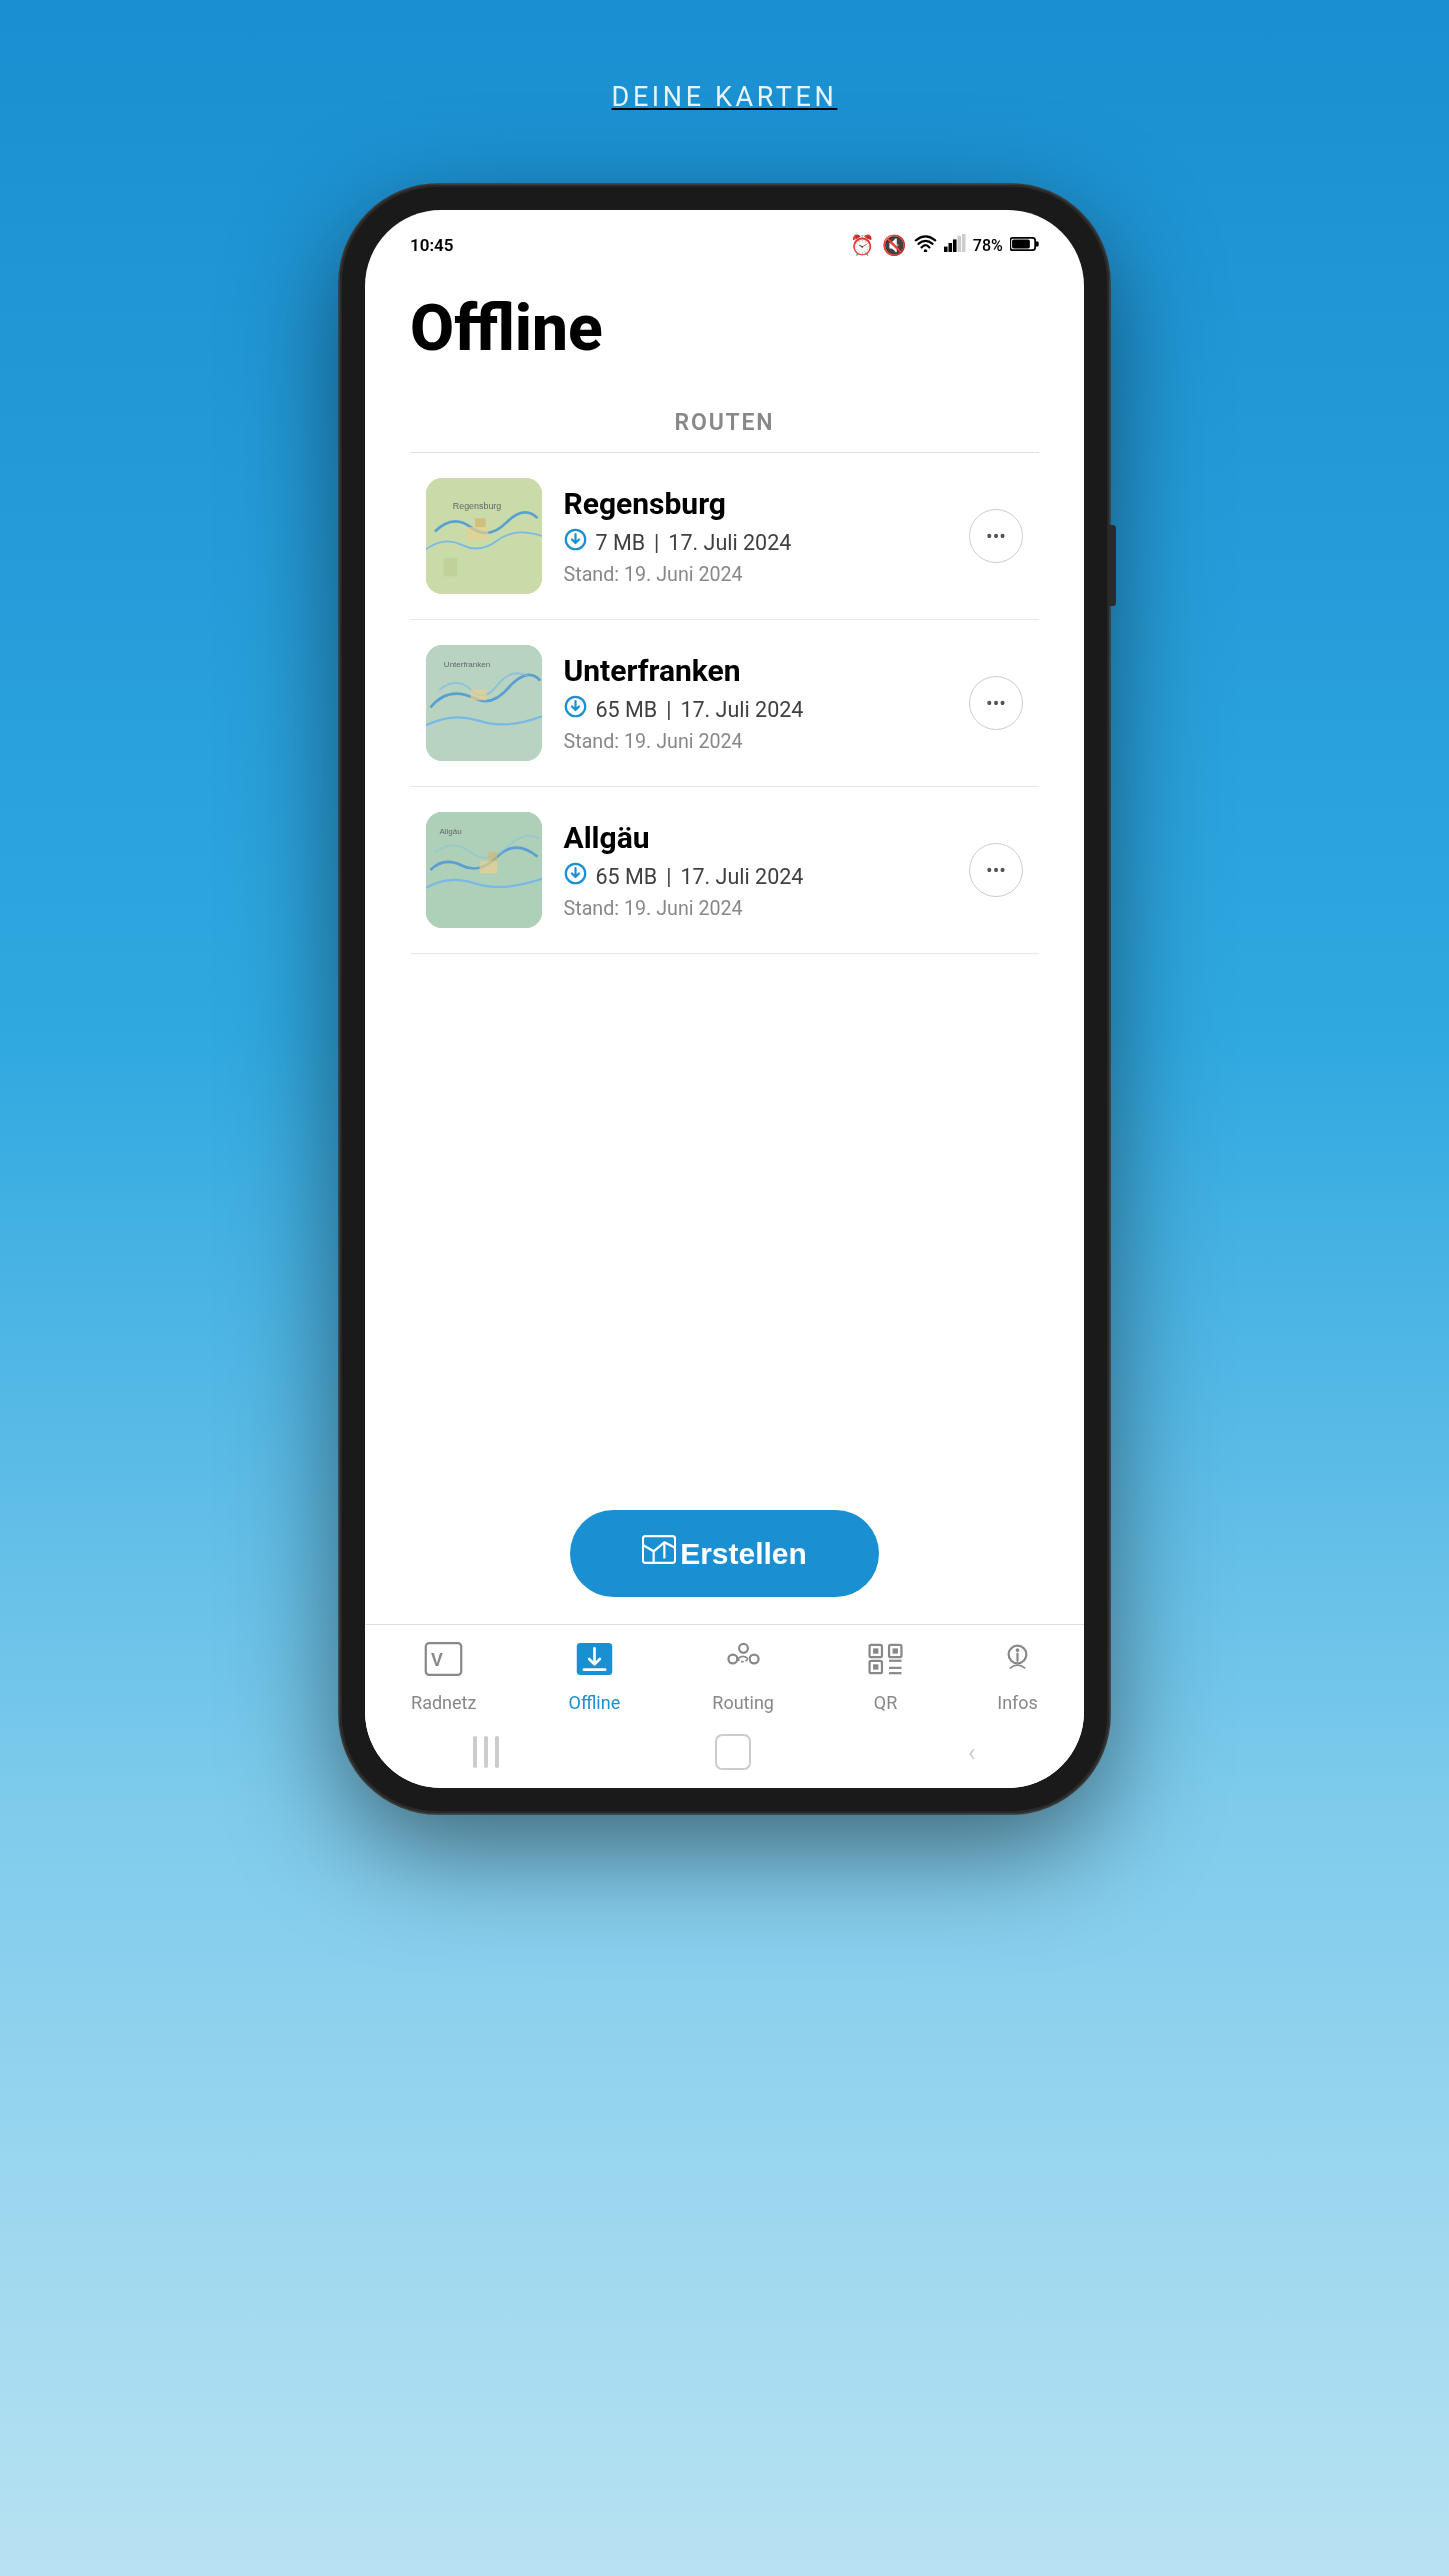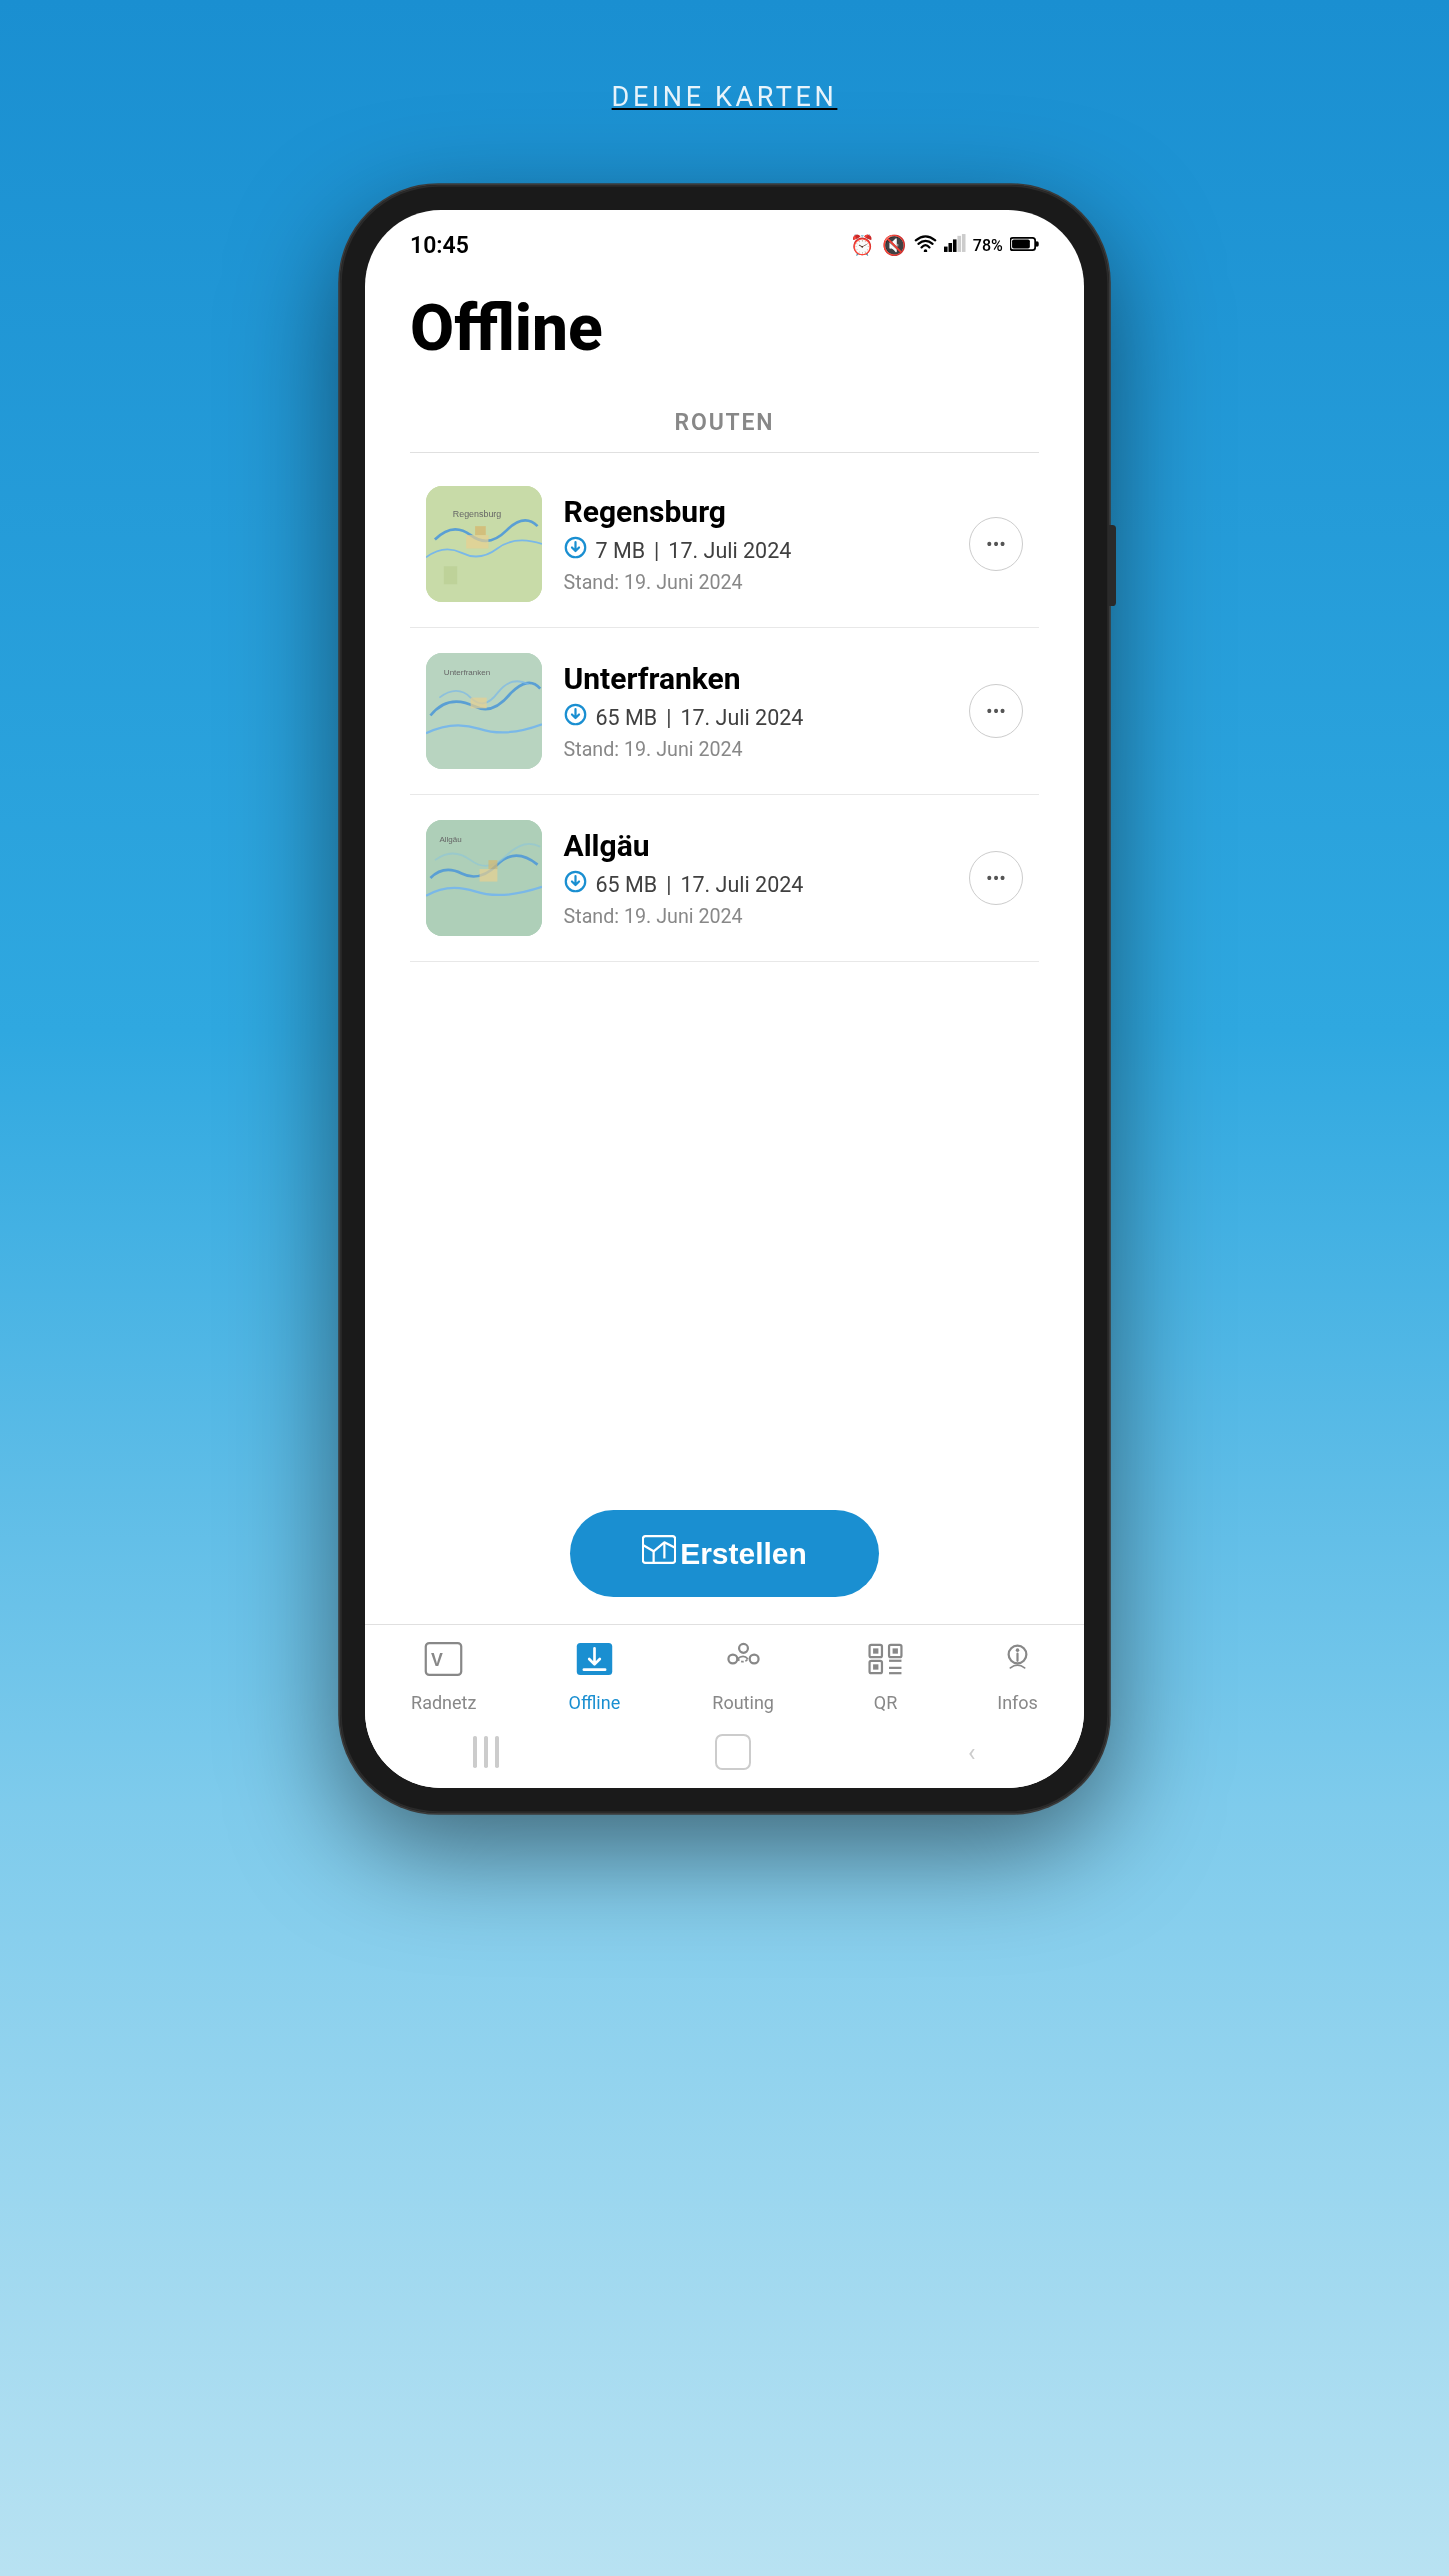--- a/index.html
+++ b/index.html
@@ -88,21 +88,21 @@
     .status-bar {
       display: flex;
       justify-content: space-between;
       align-items: center;
       padding: 16px 45px 0 45px;
       height: 54px;
       flex-shrink: 0;
     }
 
     .status-time {
-      font-size: 23px;
+      font-size: 17px;
       font-weight: 600;
       color: #000;
     }
 
     .status-icons {
       display: flex;
       align-items: center;
       gap: 7.2px;
       font-size: 19.7px;
       color: #000;
@@ -121,21 +121,21 @@
       font-size: 64px;
       font-weight: 800;
       color: #000;
       margin-bottom: 27px;
     }
 
     
     .tabs {
       display: flex;
       border-bottom: 1.8px solid #e0e0e0;
-      margin-bottom: 8px;
+      margin-bottom: 0;
     }
 
     .tab {
       flex: 1;
       text-align: center;
       padding: 16px 0;
       font-size: 23px;
       font-weight: 600;
       letter-spacing: 1.8px;
       color: #888;

